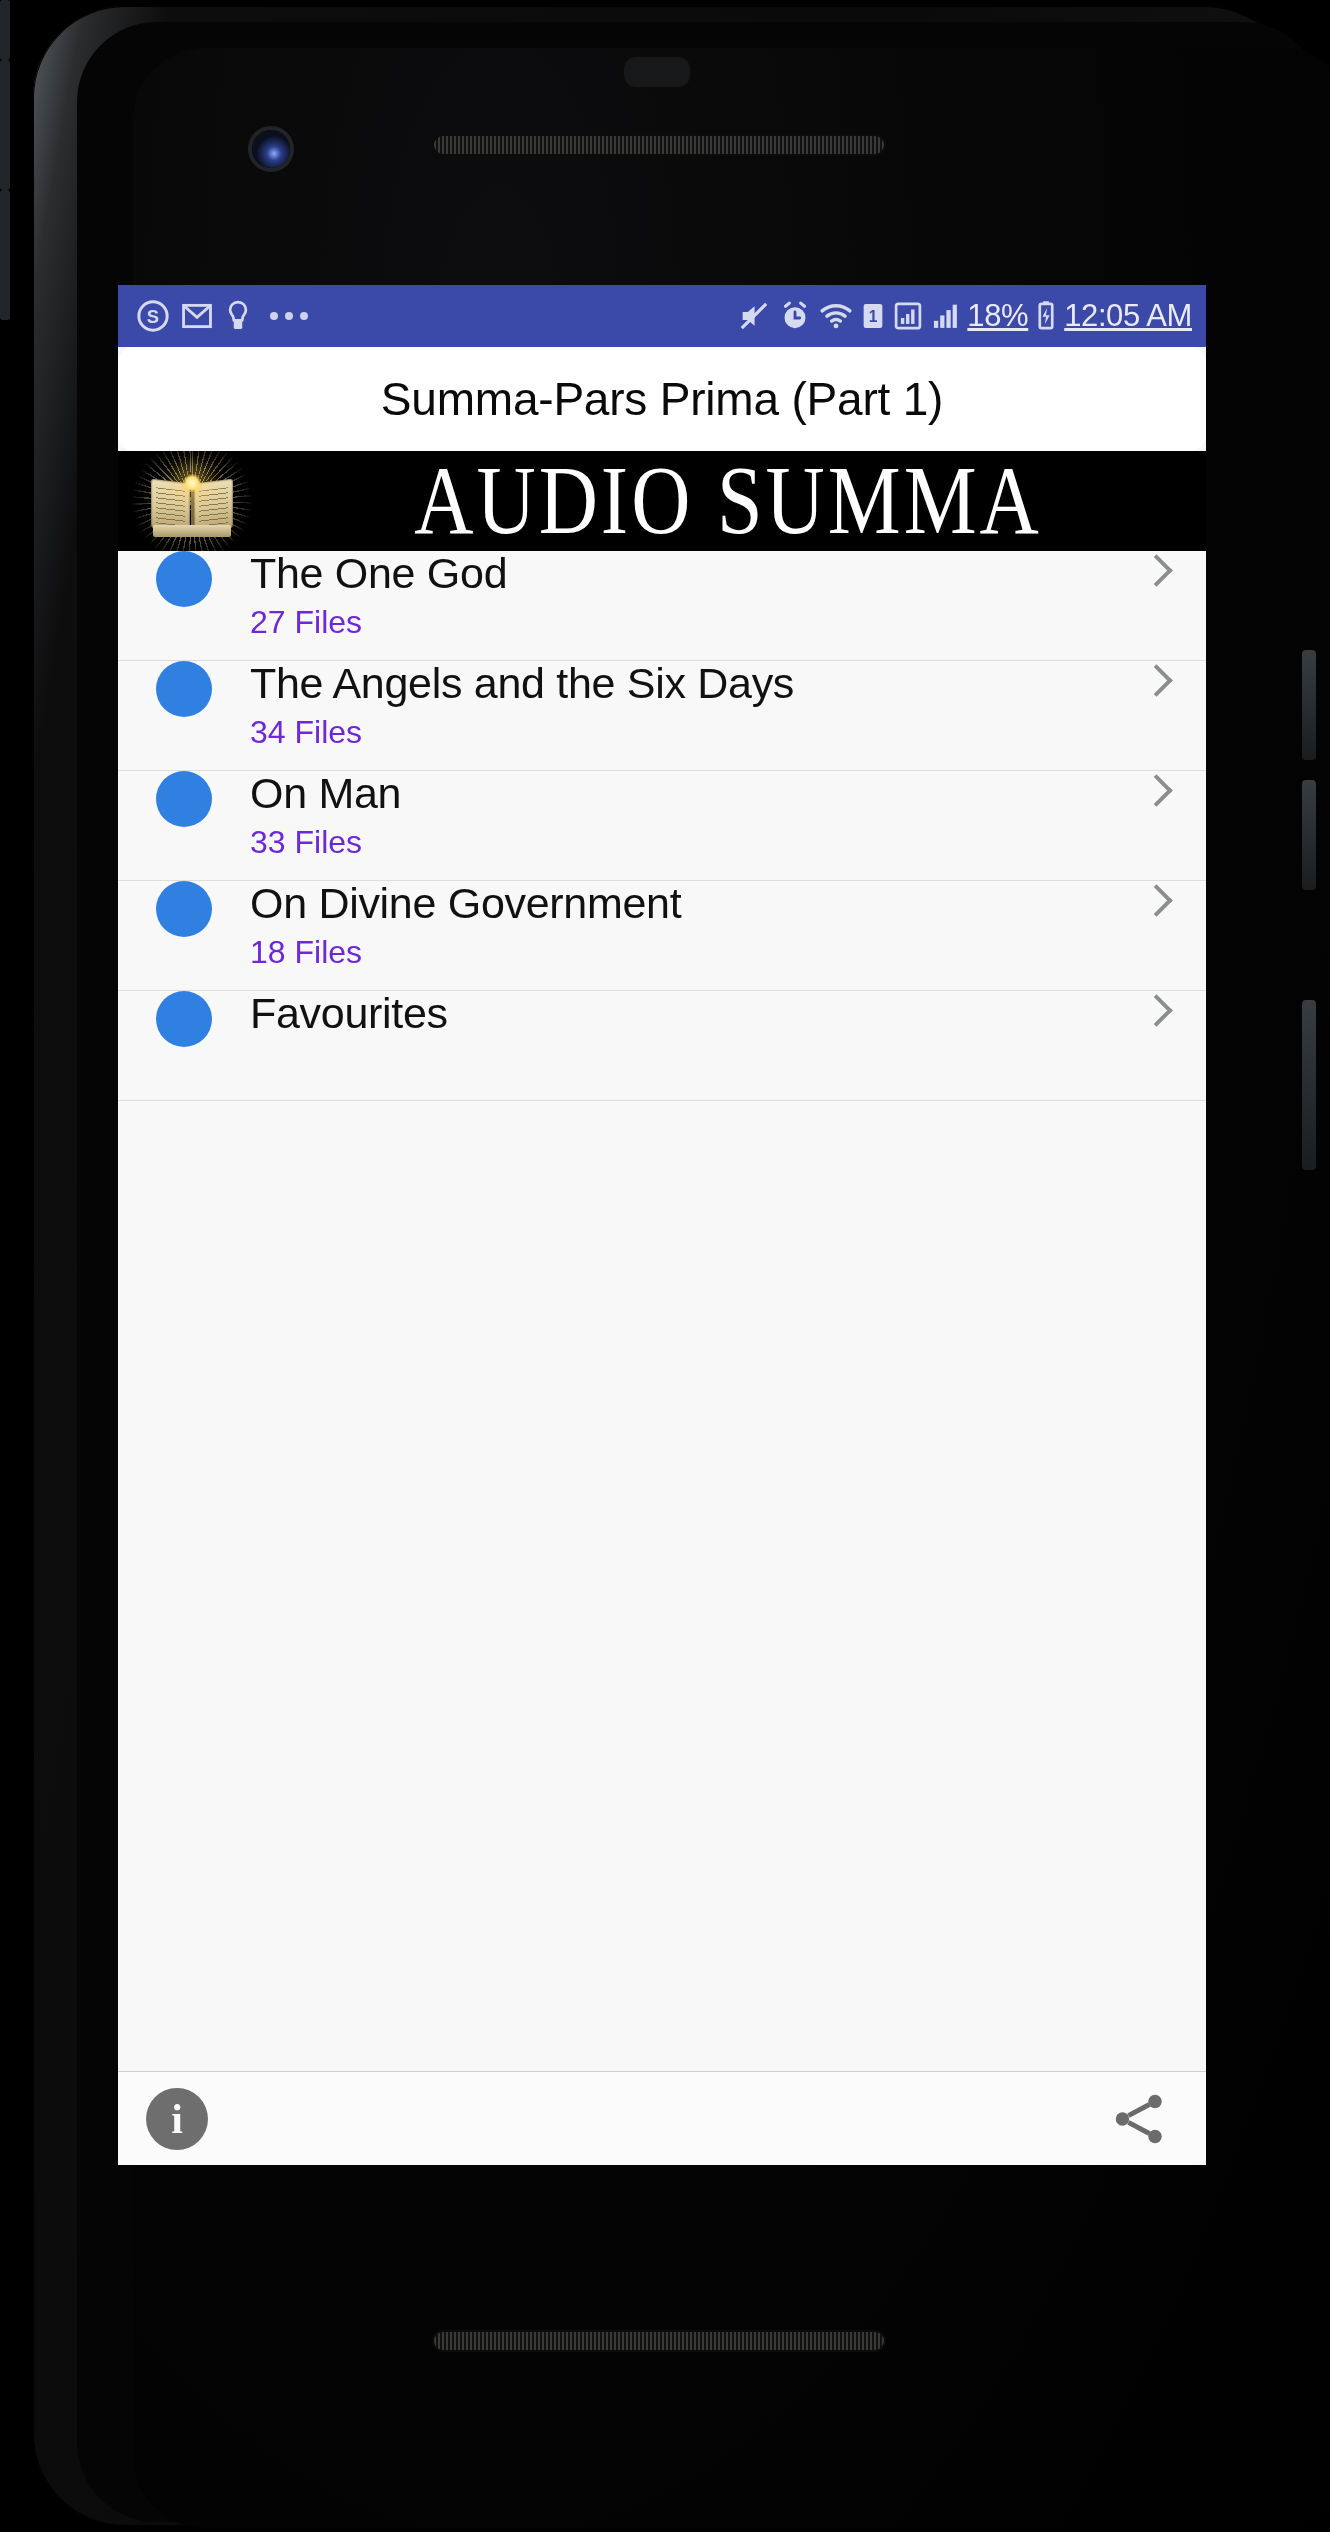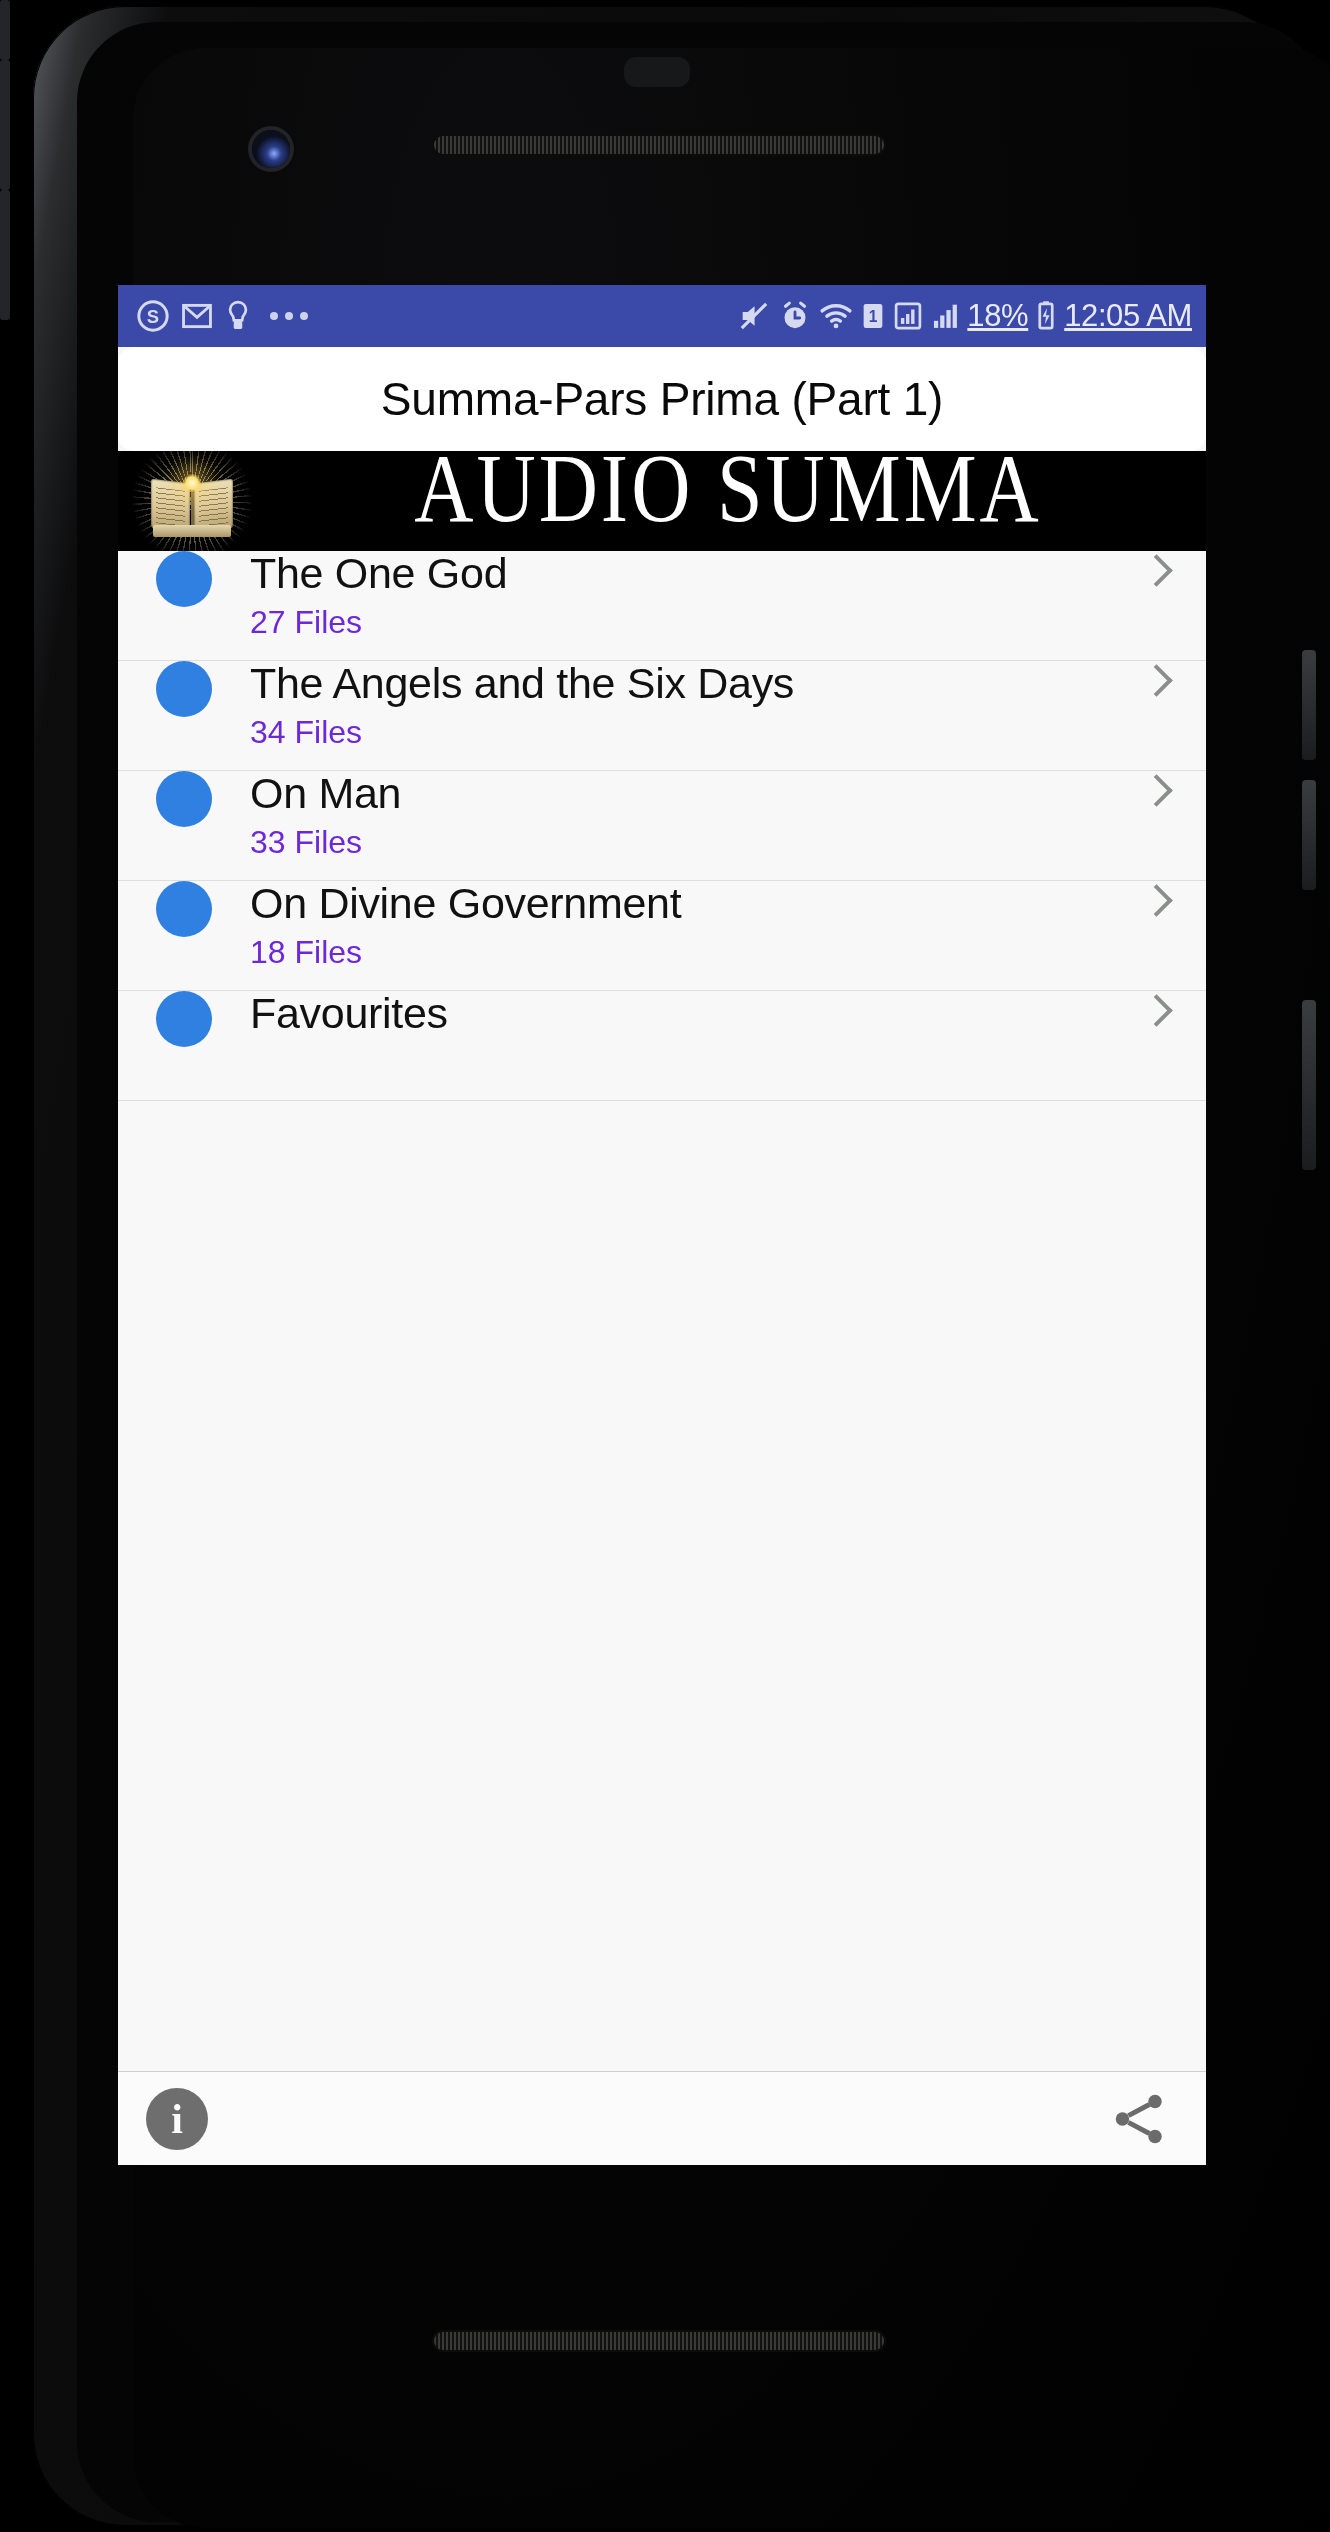--- a/index.html
+++ b/index.html
@@ -106,21 +106,21 @@
   }
   #app-title{
     font-size:46px;color:#0a0a0a;font-weight:400;letter-spacing:-0.2px;
   }
 
   
   #banner{
     flex:0 0 auto;
     height:100px;
     background:#000;
-    display:flex;align-items:flex-start;
+    display:flex;align-items:center;
     position:relative;
     overflow:hidden;
   }
   #banner-art{
     width:128px;height:100px;position:relative;flex:0 0 auto;margin-left:10px;
   }
   #banner-rays{
     position:absolute;left:50%;top:50%;transform:translate(-50%,-50%);
     width:120px;height:120px;border-radius:50%;
     background:

